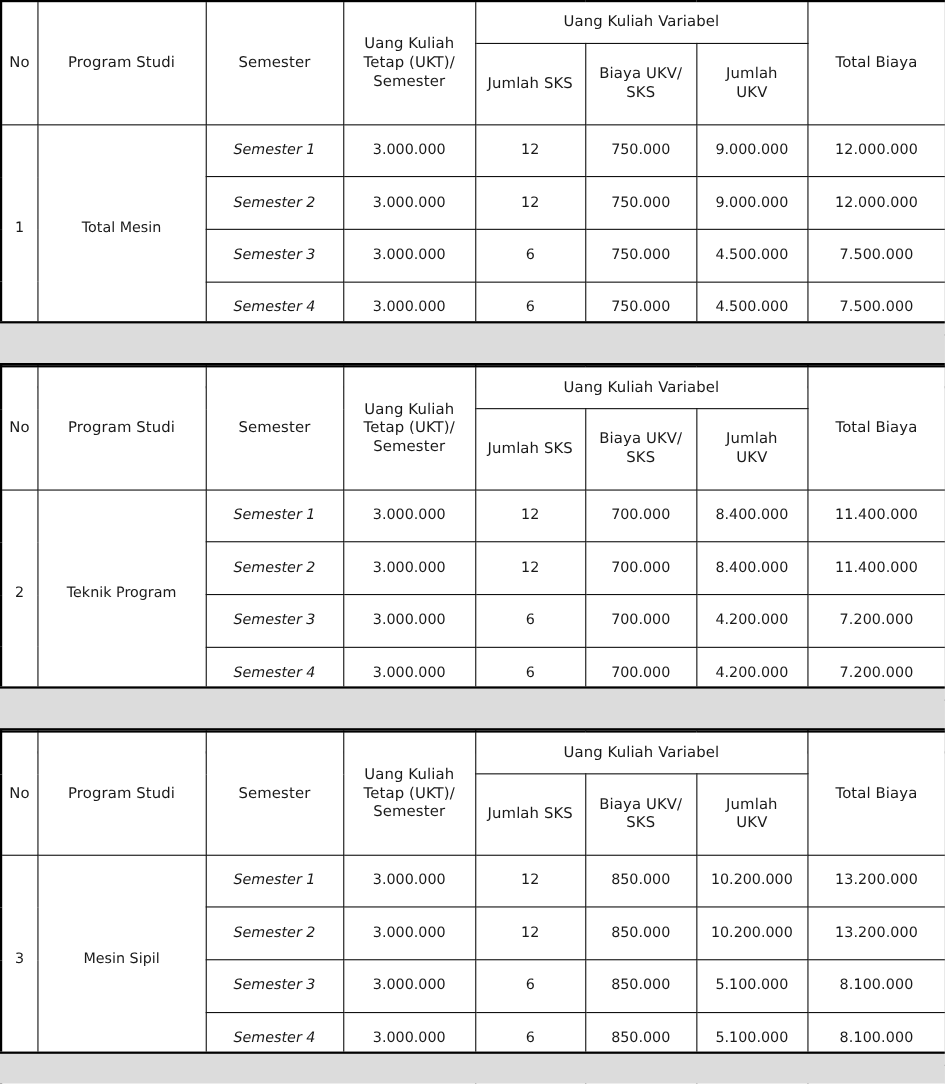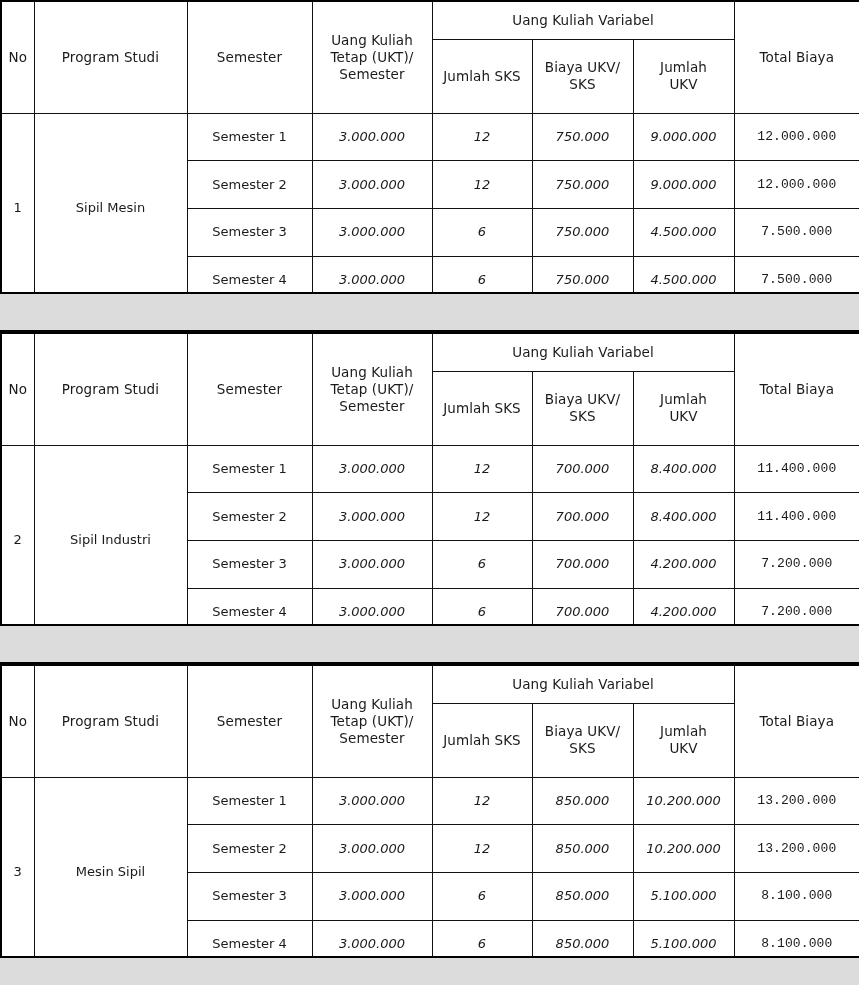--- a/index.html
+++ b/index.html
@@ -58,28 +58,27 @@
   col.c-ukt   { width: 120px; }
   col.c-sks   { width: 100px; }
   col.c-biaya { width: 101px; }
   col.c-ukv   { width: 101px; }
   col.c-total { width: 126px; }
 
   
   tbody tr.data-row td { height: 36px; }
   td.cell-no    { font-size: 13px; }
   td.cell-prodi { text-align: left; padding-left: 16px; font-size: 13.5px; }
-  td.cell-sem   { font-size: 13.5px; }
-  td.cell-num   { font-size: 13px; font-style: italic; }
+  td.cell-sem   { font-size: 13.5px; font-style: italic; }
+  td.cell-num   { font-size: 13px; }
   td.cell-total {
     color: #DB4B15;
     font-weight: bold;
     font-size: 13.5px;
     letter-spacing: .1px;
-    font-family: Liberation Mono, monospace;
   }
 
   
   tr.total-row td { height: 36px; }
   td.total-label {
     text-align: left;
     padding-left: 47px;
     font-weight: bold;
     font-size: 13.5px;
   }
@@ -144,21 +143,21 @@
           </th>
           <th>
             <span style="display: block;">Jumlah</span>
             <span style="display: block;">UKV</span>
           </th>
         </tr>
       </thead>
       <tbody>
         <tr class="data-row">
           <td class="cell-no" rowspan="4">1</td>
-          <td class="cell-prodi" rowspan="4">Sipil Mesin</td>
+          <td class="cell-prodi" rowspan="4">Total Mesin</td>
           <td class="cell-sem">Semester 1</td>
           <td class="cell-num">3.000.000</td>
           <td class="cell-num">12</td>
           <td class="cell-num">750.000</td>
           <td class="cell-num">9.000.000</td>
           <td class="cell-total">12.000.000</td>
         </tr>
         <tr class="data-row">
           <td class="cell-sem">Semester 2</td>
           <td class="cell-num">3.000.000</td>
@@ -225,21 +224,21 @@
           </th>
           <th>
             <span style="display: block;">Jumlah</span>
             <span style="display: block;">UKV</span>
           </th>
         </tr>
       </thead>
       <tbody>
         <tr class="data-row">
           <td class="cell-no" rowspan="4">2</td>
-          <td class="cell-prodi" rowspan="4">Sipil Industri</td>
+          <td class="cell-prodi" rowspan="4">Teknik Program</td>
           <td class="cell-sem">Semester 1</td>
           <td class="cell-num">3.000.000</td>
           <td class="cell-num">12</td>
           <td class="cell-num">700.000</td>
           <td class="cell-num">8.400.000</td>
           <td class="cell-total">11.400.000</td>
         </tr>
         <tr class="data-row">
           <td class="cell-sem">Semester 2</td>
           <td class="cell-num">3.000.000</td>

